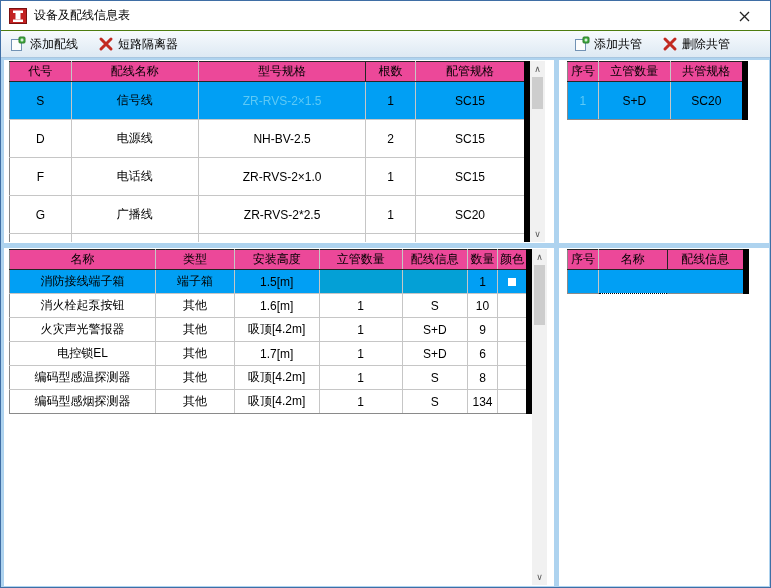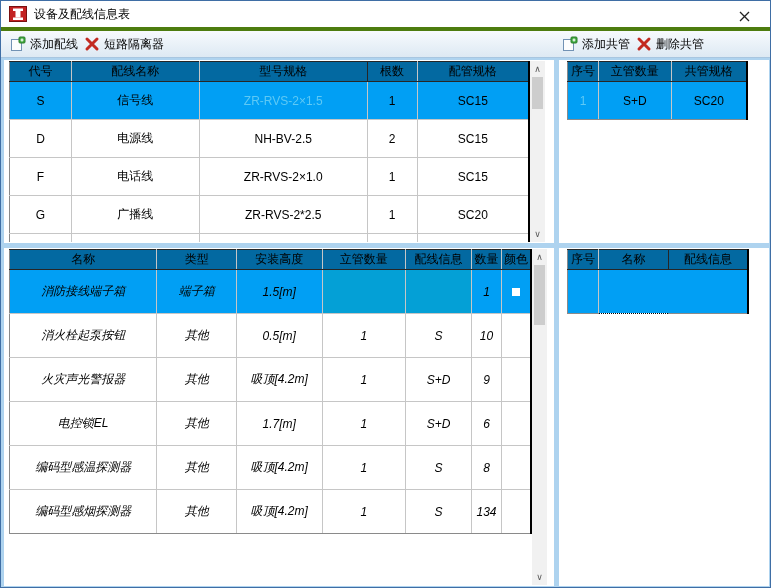--- a/index.html
+++ b/index.html
@@ -7,66 +7,66 @@
   body { font-family:"Liberation Sans", sans-serif; font-size:12px; color:#000; }
 
   .window {
     position:relative; width:771px; height:588px; background:#aed3ef;
     border:1px solid #3f6ea5; overflow:hidden;
   }
   
   .titlebar {
     position:absolute; left:0; top:0; width:100%; height:30px;
     background:#ffffff; display:flex; align-items:center; padding:0 8px;
-    border-bottom:4px solid #4d7c0f;
+    border-bottom:1px solid #4d7c0f;
   }
   .app-icon { width:18px; height:16px; margin-right:7px; flex:0 0 auto; }
   .title-text { font-size:12px; color:#000; }
   .close-btn {
     position:absolute; right:6px; top:2px; width:40px; height:26px;
     display:flex; align-items:center; justify-content:center; cursor:pointer;
   }
   
   .toolbar {
     position:absolute; left:0; top:30px; width:100%; height:27px;
     background:linear-gradient(#f7fafd,#dde9f3);
     border-bottom:1px solid #a8c6e0;
     display:flex; align-items:center;
   }
-  .tb-group { display:flex; align-items:center; }
+  .tb-group { display:flex; align-items:center; gap:14px; }
   .tb-left { margin-left:6px; }
-  .tb-right { position:absolute; left:558px; }
+  .tb-right { position:absolute; left:570px; }
   .tb-btn { display:flex; align-items:center; gap:4px; cursor:pointer; padding:2px 3px; }
   .tb-btn span.lbl { font-size:12px; }
   .icon16 { width:16px; height:16px; display:inline-block; }
 
   
   .panel { position:absolute; background:#ffffff; }
   .panel.q1 { left:3px;  top:59px;  width:550px; height:183px; }
   .panel.q2 { left:558px; top:59px;  width:210px; height:183px; }
   .panel.q3 { left:3px;  top:247px; width:550px; height:338px; }
   .panel.q4 { left:558px; top:247px; width:210px; height:338px; }
 
   
   table.grid { border-collapse:collapse; table-layout:fixed; background:#fff; }
   table.grid td, table.grid th {
     border:1px solid #c6c6c6; text-align:center; vertical-align:middle;
     font-weight:normal; font-size:12px; overflow:hidden; white-space:nowrap; padding:0 2px;
   }
   table.grid th {
-    background:#0369a1; border-top:1px solid #262626; border-bottom:1px solid #262626;
+    background:#ec4899; border-top:1px solid #262626; border-bottom:1px solid #262626;
     height:20px;
   }
   table.grid th:first-child, table.grid td:first-child { border-left:1px solid #8a8a8a; }
-  table.grid th:last-child,  table.grid td:last-child  { border-right:2px solid #000000;text-align:center; }
+  table.grid th:last-child,  table.grid td:last-child  { border-right:6px solid #000000;text-align:center; }
   table.grid tr:last-child td { border-bottom:1px solid #8a8a8a; }
   th.hl { background:#fbbf70; border:1px solid #262626 !important; }
 
   tr.row { height:38px; background:#fff; }
-  .q3 tr.row, .q4 tr.row { height:44px;font-style:italic; }
+  .q3 tr.row, .q4 tr.row { height:24px; }
   tr.sel td { background:#019ff4; border-left-color:#019ff4; border-right-color:#c6c6c6; }
   td.lite { color:#5ec9f5; }
   td.muted { background:#04a0d6 !important; }
   td.name-cell { text-align:left; padding-left:52px; }
   td.focus-cell { border:1px dotted #000 !important; }
   .swatch { display:inline-block; width:8px; height:8px; background:#fff; vertical-align:middle; }
 
   .grid-clip { position:absolute; overflow:hidden; }
 
   
@@ -251,21 +251,21 @@
           <td>端子箱</td>
           <td>1.5[m]</td>
           <td class="muted"></td>
           <td class="muted"></td>
           <td>1</td>
           <td><span class="swatch" style="background-color: rgb(255, 255, 255);"></span></td>
         </tr>
         <tr class="row">
           <td class="name-cell">消火栓起泵按钮</td>
           <td>其他</td>
-          <td>0.5[m]</td>
+          <td>1.6[m]</td>
           <td>1</td>
           <td>S</td>
           <td>10</td>
           <td></td>
         </tr>
         <tr class="row">
           <td class="name-cell">火灾声光警报器</td>
           <td>其他</td>
           <td>吸顶[4.2m]</td>
           <td>1</td>

